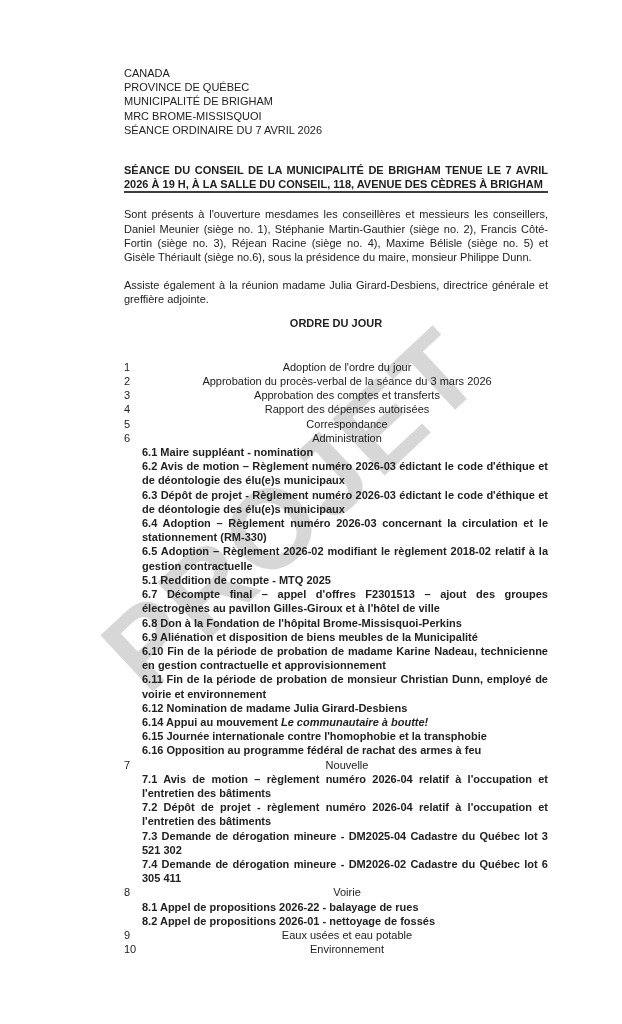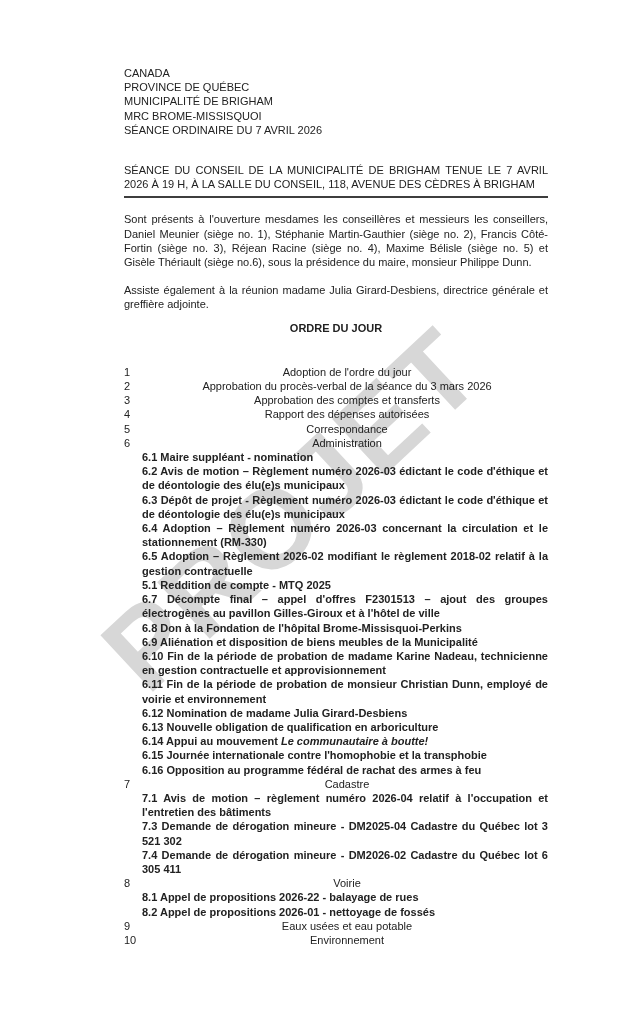--- a/index.html
+++ b/index.html
@@ -35,24 +35,23 @@
     position: absolute;
     left: 124px;
     top: 66px;
     width: 424px;
     z-index: 1;
   }
   .header-block div {
     white-space: nowrap;
   }
   .doc-title {
-    font-weight: normal;
+    font-weight: bold;
     text-align: justify;
     margin-top: 26px;
-    padding-bottom: 5px;
     border-bottom: 2px solid #3d3d3d;
   }
   .para {
     text-align: justify;
     margin-top: 14px;
   }
   .agenda-heading {
     text-align: center;
     font-weight: bold;
     margin-top: 9px;
@@ -134,29 +133,29 @@
         <div class="subitem">6.3 Dépôt de projet - Règlement numéro 2026-03 édictant le code d'éthique et de déontologie des élu(e)s municipaux</div>
         <div class="subitem">6.4 Adoption – Règlement numéro 2026-03 concernant la circulation et le stationnement (RM-330)</div>
         <div class="subitem">6.5 Adoption – Règlement 2026-02 modifiant le règlement 2018-02 relatif à la gestion contractuelle</div>
         <div class="subitem">5.1 Reddition de compte - MTQ 2025</div>
         <div class="subitem">6.7 Décompte final – appel d'offres F2301513 – ajout des groupes électrogènes au pavillon Gilles-Giroux et à l'hôtel de ville</div>
         <div class="subitem">6.8 Don à la Fondation de l'hôpital Brome-Missisquoi-Perkins</div>
         <div class="subitem">6.9 Aliénation et disposition de biens meubles de la Municipalité</div>
         <div class="subitem">6.10 Fin de la période de probation de madame Karine Nadeau, technicienne en gestion contractuelle et approvisionnement</div>
         <div class="subitem">6.11 Fin de la période de probation de monsieur Christian Dunn, employé de voirie et environnement</div>
         <div class="subitem">6.12 Nomination de madame Julia Girard-Desbiens</div>
-        <div class="subitem">6.13 Nouvelle obligation de qualification en arboriculture</div>
         <div class="subitem">6.14 Appui au mouvement <span class="it">Le communautaire à boutte!</span></div>
         <div class="subitem">6.15 Journée internationale contre l'homophobie et la transphobie</div>
         <div class="subitem">6.16 Opposition au programme fédéral de rachat des armes à feu</div>
         <div class="agenda-item">
           <div class="item-number">7</div>
-          <div class="item-label">Cadastre</div>
+          <div class="item-label">Nouvelle</div>
         </div>
         <div class="subitem">7.1 Avis de motion – règlement numéro 2026-04 relatif à l'occupation et l'entretien des bâtiments</div>
+        <div class="subitem">7.2 Dépôt de projet - règlement numéro 2026-04 relatif à l'occupation et l'entretien des bâtiments</div>
         <div class="subitem">7.3 Demande de dérogation mineure - DM2025-04 Cadastre du Québec lot 3 521 302</div>
         <div class="subitem">7.4 Demande de dérogation mineure - DM2026-02 Cadastre du Québec lot 6 305 411</div>
         <div class="agenda-item">
           <div class="item-number">8</div>
           <div class="item-label">Voirie</div>
         </div>
         <div class="subitem">8.1 Appel de propositions 2026-22 - balayage de rues</div>
         <div class="subitem">8.2 Appel de propositions 2026-01 - nettoyage de fossés</div>
         <div class="agenda-item">
           <div class="item-number">9</div>

